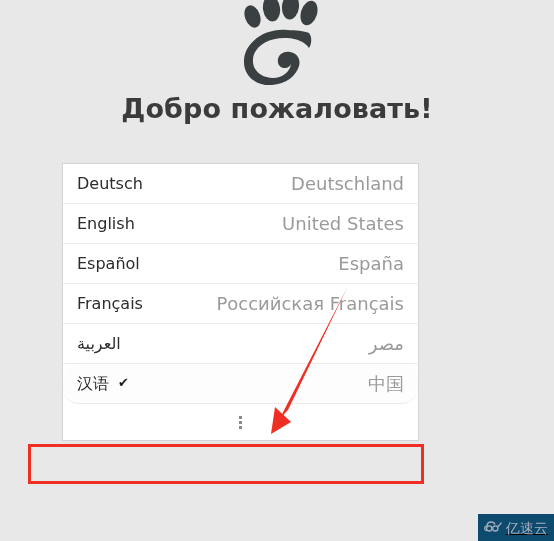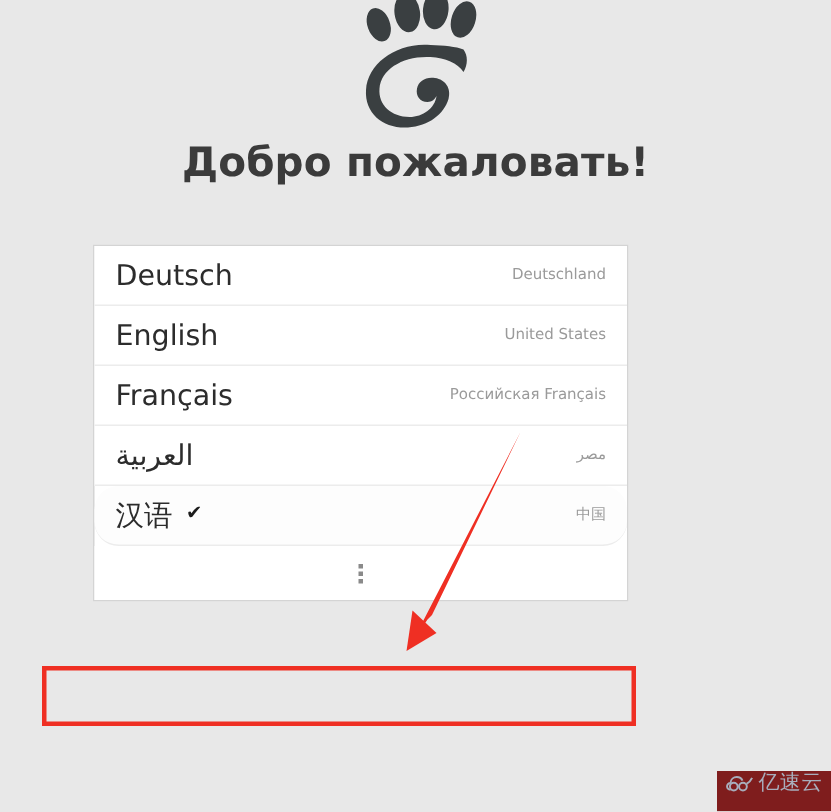--- a/index.html
+++ b/index.html
@@ -79,31 +79,31 @@
     background: #fdfdfd;
     border-radius: 16px;
   }
   .lang-left {
     display: flex;
     align-items: center;
     gap: 9px;
     min-width: 0;
   }
   .lang-name {
-    font-size: 19px;
+    font-size: 16px;
     color: #2c2c2c;
     line-height: 16px;
     white-space: nowrap;
   }
   .lang-name.rtl {
     direction: rtl;
     unicode-bidi: embed;
   }
   .lang-country {
-    font-size: 10px;
+    font-size: 18px;
     color: #9a9a9a;
     line-height: 15px;
     white-space: nowrap;
     text-align: right;
   }
   .lang-country.rtl {
     direction: rtl;
     unicode-bidi: embed;
   }
   .check-mark {
@@ -158,25 +158,26 @@
     pointer-events: none;
   }
 
   
   .watermark {
     position: absolute;
     left: 478px;
     top: 514px;
     width: 76px;
     height: 27px;
-    background: #7f1d1d;
-    display: flex;
-    align-items: flex-start;
+    background: #0c4a6e;
+    display: flex;
+    align-items: center;
     justify-content: center;
     gap: 3px;
+    text-decoration: underline;
   }
   .watermark-text {
     font-size: 14px;
     color: #a8adbb;
     line-height: 16px;
     letter-spacing: 0.2px;
     white-space: nowrap;
   }
 </style>
 </head>
@@ -213,20 +214,26 @@
       <span class="lang-country">Deutschland</span>
     </div>
 
     <div class="lang-row">
       <div class="lang-left">
         <span class="lang-name">English</span>
       </div>
       <span class="lang-country">United States</span>
     </div>
 
+    <div class="lang-row">
+      <div class="lang-left">
+        <span class="lang-name">Español</span>
+      </div>
+      <span class="lang-country">España</span>
+    </div>
 
 
     <div class="lang-row">
       <div class="lang-left">
         <span class="lang-name">Français</span>
       </div>
       <span class="lang-country">Российская Français</span>
     </div>
 
     <div class="lang-row">

